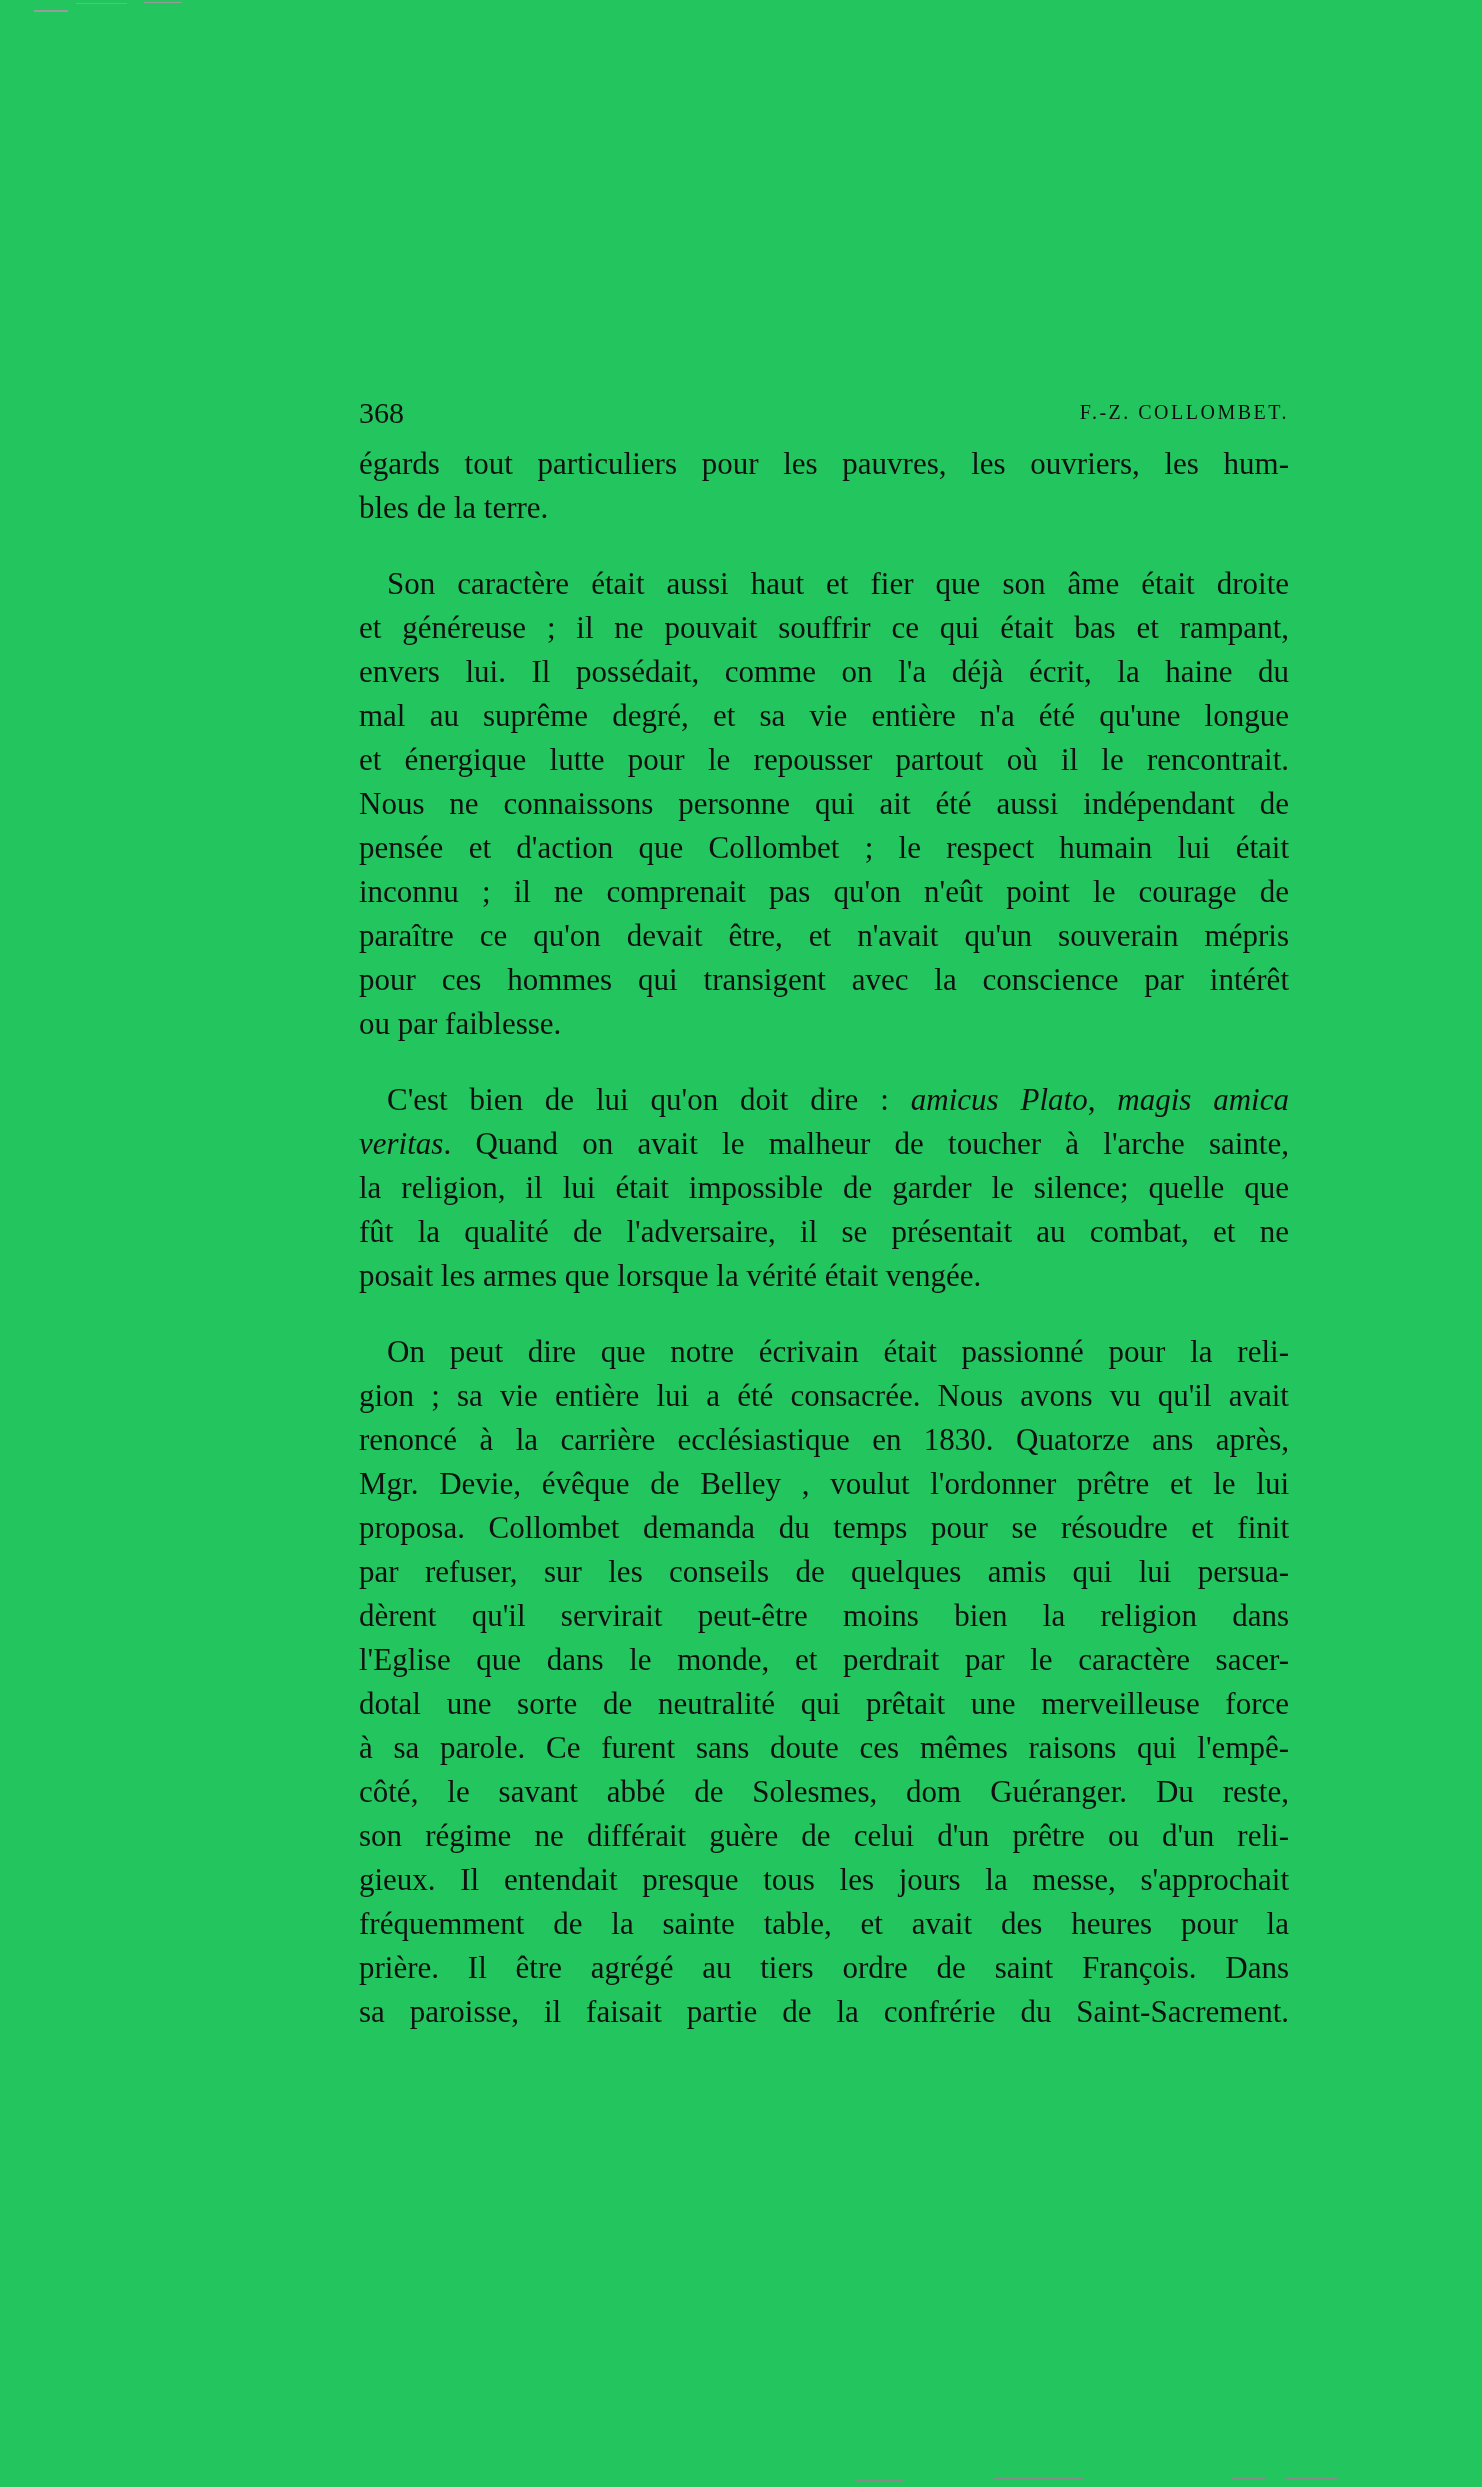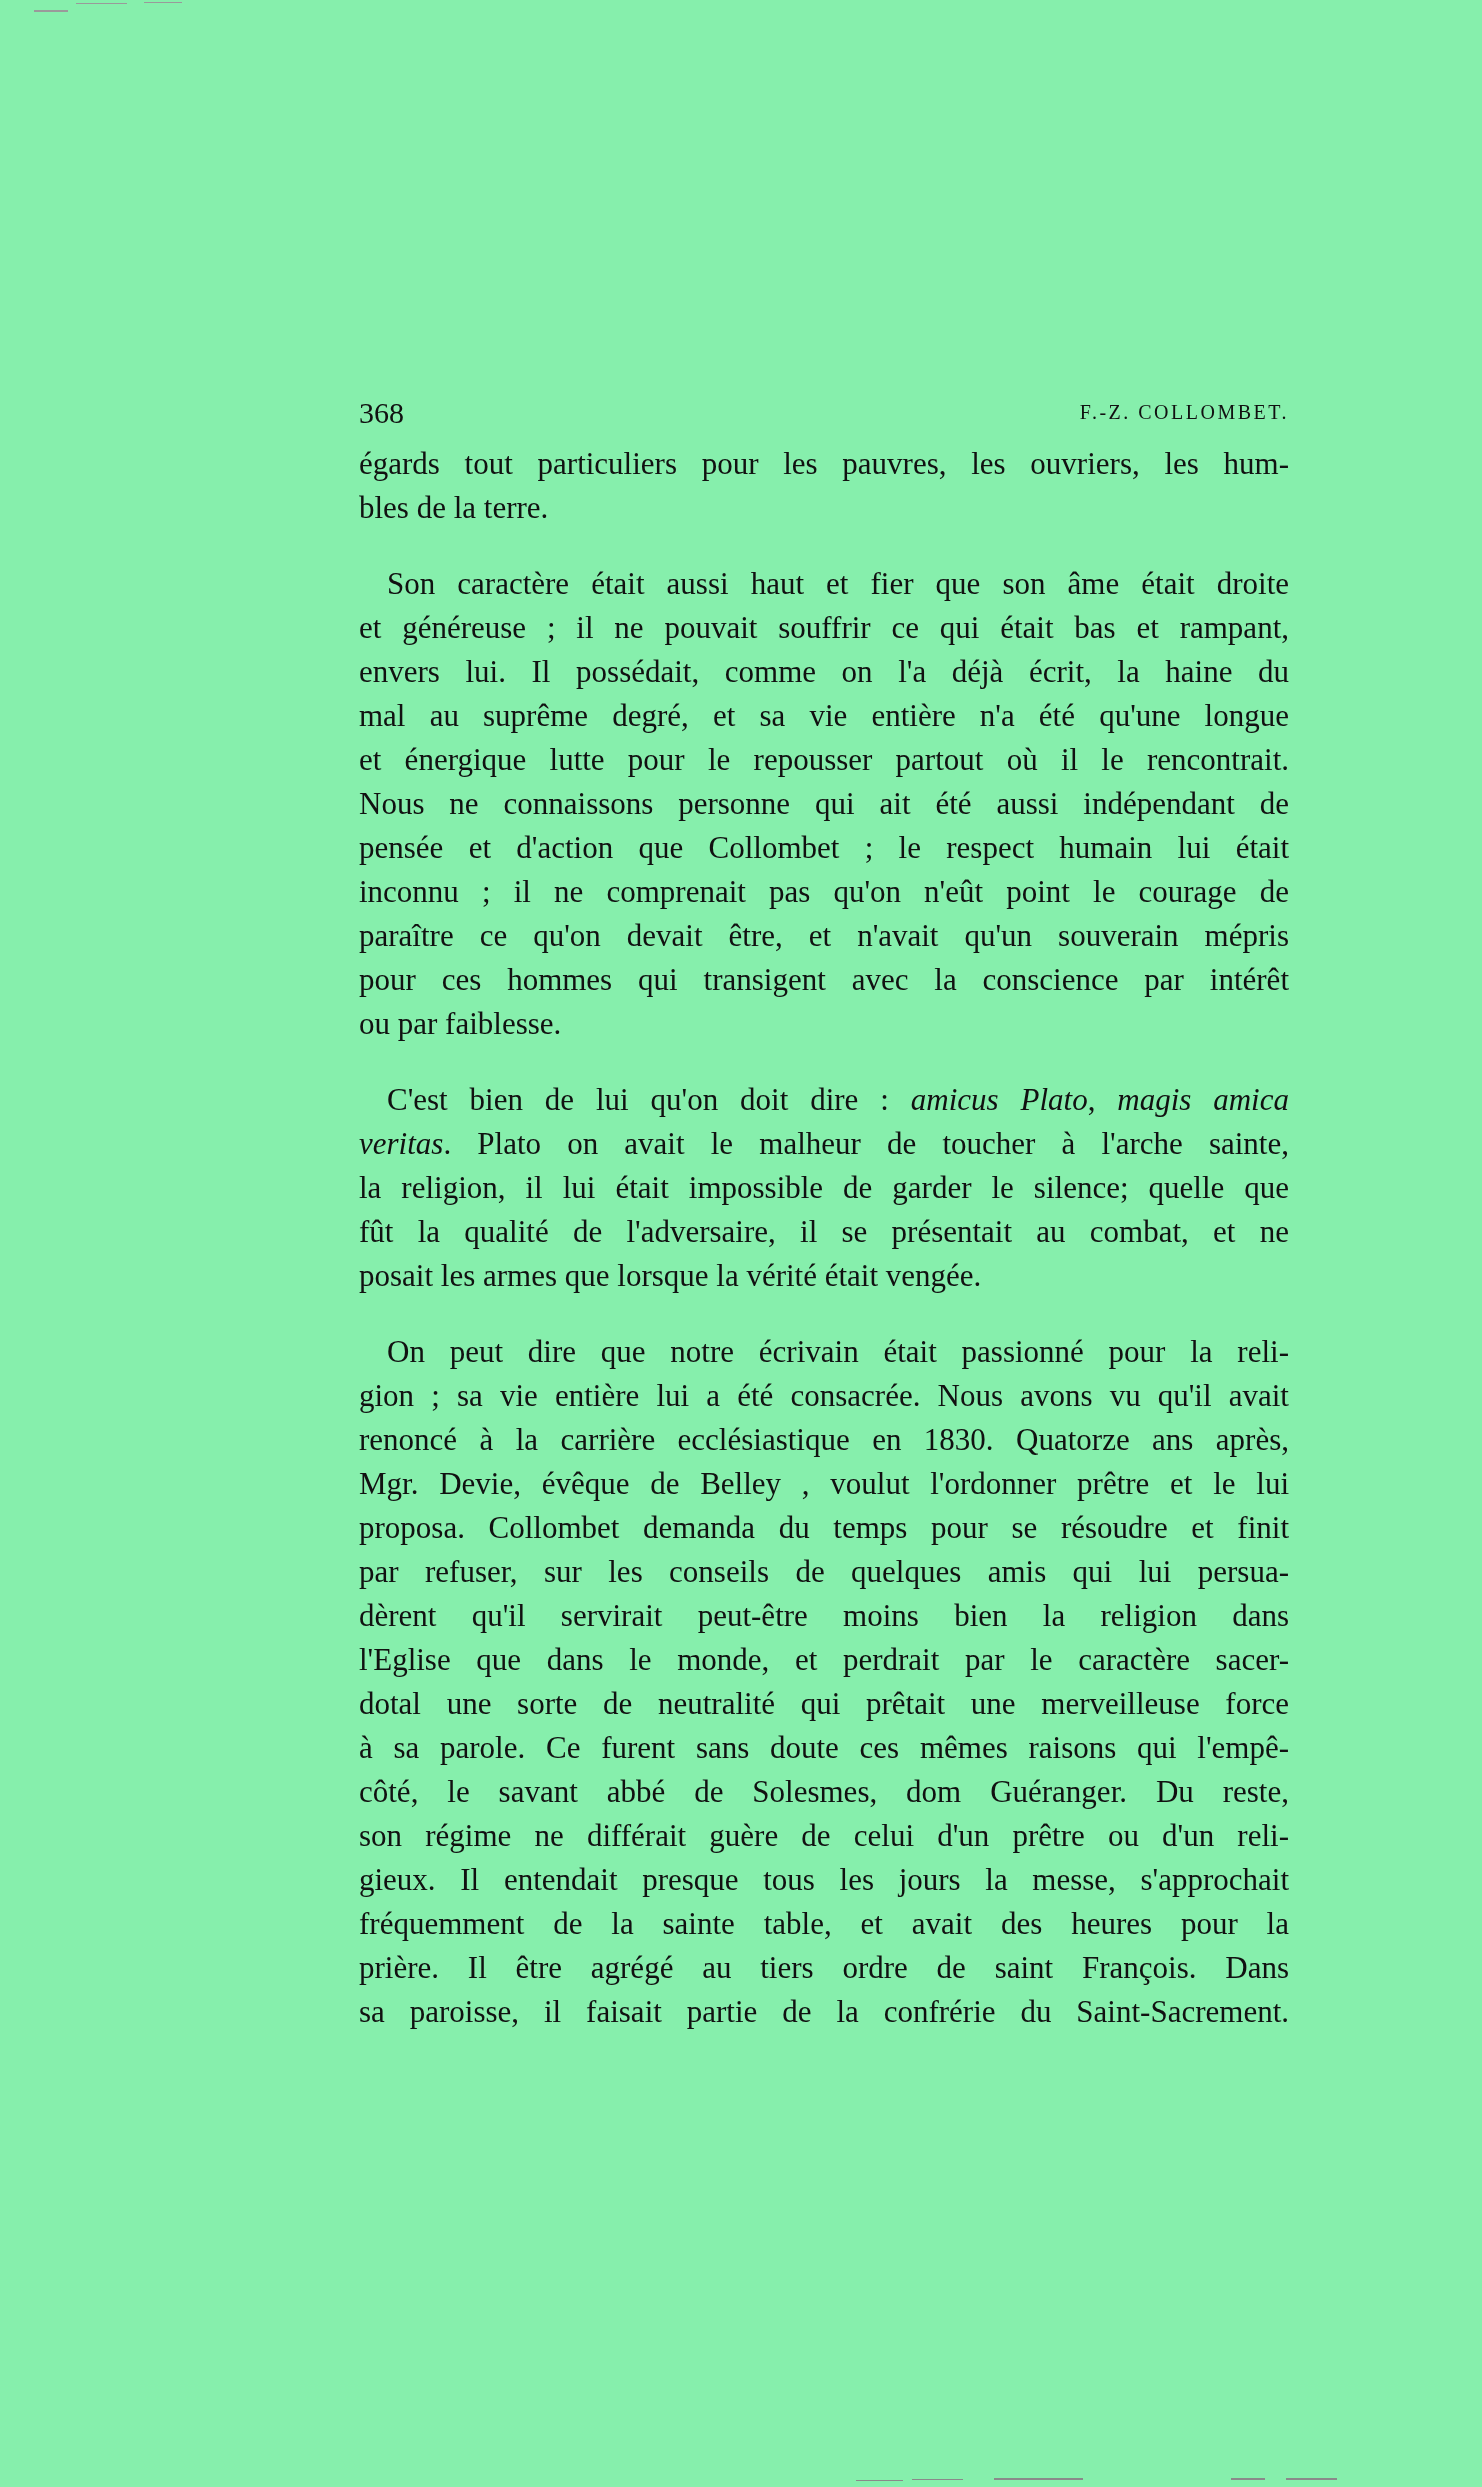--- a/index.html
+++ b/index.html
@@ -13,21 +13,21 @@
     position: relative;
     overflow: hidden;
     font-family: "Liberation Serif", "DejaVu Serif", serif;
     color: #111111;
   }
   .page {
     position: absolute;
     left: 0; top: 0;
     width: 1482px;
     height: 2487px;
-    background: #86efac;
+    background: #22c55e;
   }
   .scan-artifacts-top {
     position: absolute;
     left: 0; top: 0;
     width: 254px; height: 13.5px;
   }
   .scan-artifacts-top span {
     position: absolute;
     height: 1.7px;
     background: #9a9a9a;
@@ -127,21 +127,21 @@
       <span class="line">Nous ne connaissons personne qui ait été aussi indépendant de</span>
       <span class="line">pensée et d'action que Collombet ; le respect humain lui était</span>
       <span class="line">inconnu ; il ne comprenait pas qu'on n'eût point le courage de</span>
       <span class="line">paraître ce qu'on devait être, et n'avait qu'un souverain mépris</span>
       <span class="line">pour ces hommes qui transigent avec la conscience par intérêt</span>
       <span class="line last">ou par faiblesse.</span>
     </p>
 
     <p class="para">
       <span class="line first-indent"><span>C'est bien de lui qu'on doit dire : </span><span class="it">amicus Plato</span><span>, </span><span class="it">magis amica</span></span>
-      <span class="line"><span class="it">veritas</span><span>. Plato on avait le malheur de toucher à l'arche sainte,</span></span>
+      <span class="line"><span class="it">veritas</span><span>. Quand on avait le malheur de toucher à l'arche sainte,</span></span>
       <span class="line">la religion, il lui était impossible de garder le silence; quelle que</span>
       <span class="line">fût la qualité de l'adversaire, il se présentait au combat, et ne</span>
       <span class="line last">posait les armes que lorsque la vérité était vengée.</span>
     </p>
 
     <p class="para">
       <span class="line first-indent">On peut dire que notre écrivain était passionné pour la reli-</span>
       <span class="line">gion ; sa vie entière lui a été consacrée. Nous avons vu qu'il avait</span>
       <span class="line">renoncé à la carrière ecclésiastique en 1830. Quatorze ans après,</span>
       <span class="line">Mgr. Devie, évêque de Belley , voulut l'ordonner prêtre et le lui</span>

